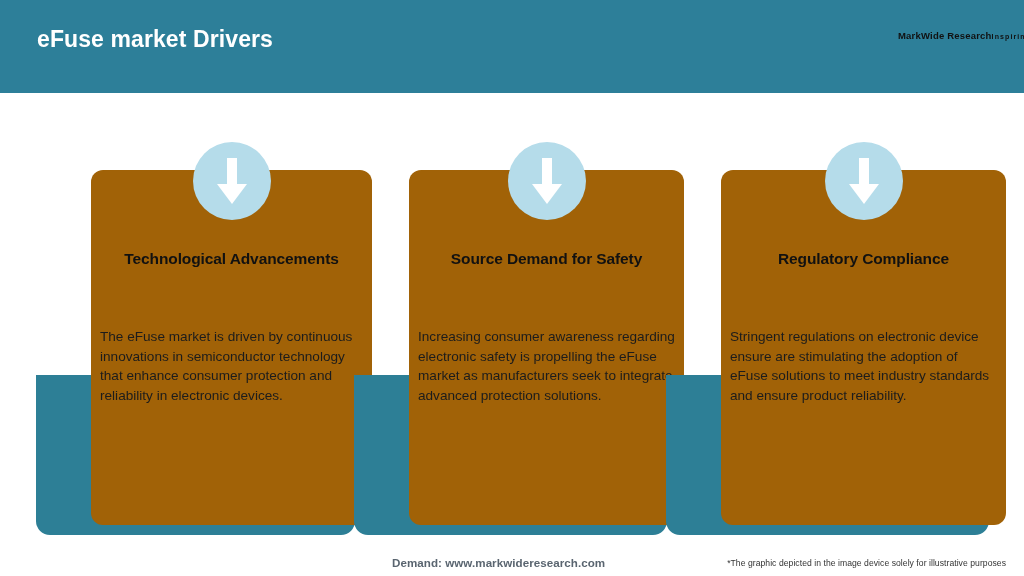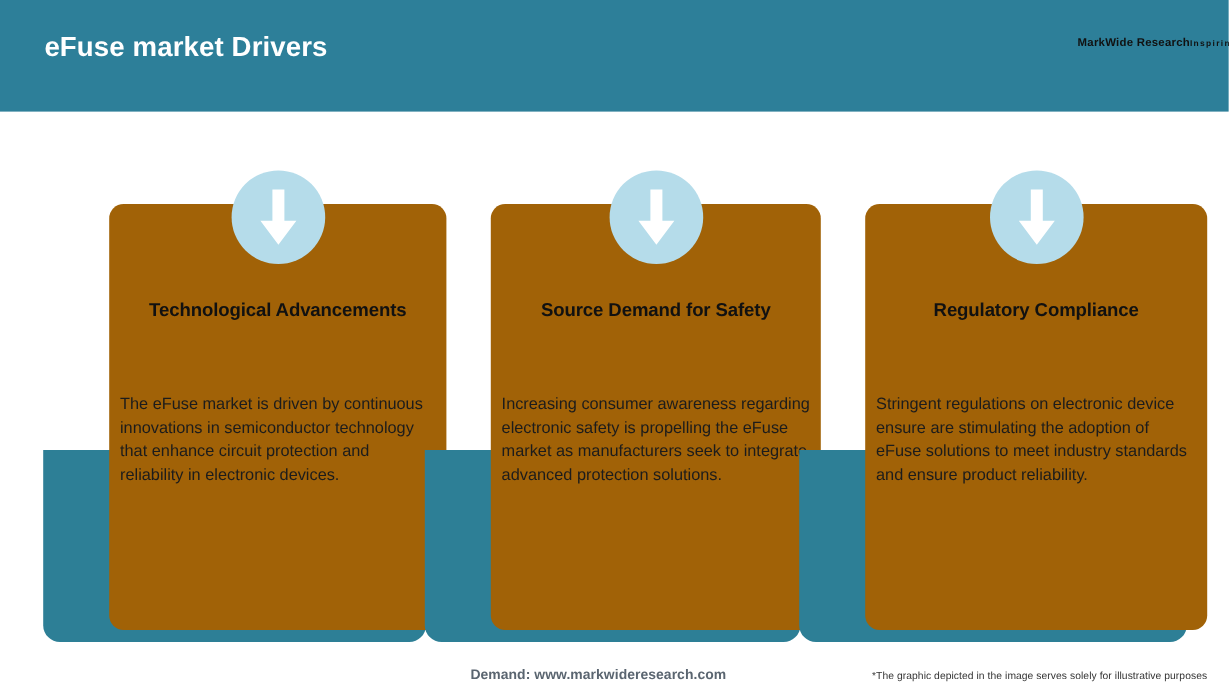--- a/index.html
+++ b/index.html
@@ -115,21 +115,21 @@
 
     <div class="card-wrap c0">
       <div class="frame"></div>
       <div class="panel">
         <div class="circle">
           <svg class="arrow-icon" viewBox="0 0 34 50">
             <path d="M12 2 L22 2 L22 28 L32 28 L17 48 L2 28 L12 28 Z" fill="#ffffff"></path>
           </svg>
         </div>
         <div class="card-title">Technological Advancements</div>
-        <div class="card-body">The eFuse market is driven by continuous innovations in semiconductor technology that enhance circuit protection and reliability in electronic devices.</div>
+        <div class="card-body">The eFuse market is driven by continuous innovations in semiconductor technology that enhance consumer protection and reliability in electronic devices.</div>
       </div>
     </div>
 
     <div class="card-wrap c1">
       <div class="frame"></div>
       <div class="panel">
         <div class="circle">
           <svg class="arrow-icon" viewBox="0 0 34 50">
             <path d="M12 2 L22 2 L22 28 L32 28 L17 48 L2 28 L12 28 Z" fill="#ffffff"></path>
           </svg>
@@ -148,15 +148,15 @@
           </svg>
         </div>
         <div class="card-title">Regulatory Compliance</div>
         <div class="card-body">Stringent regulations on electronic device ensure are stimulating the adoption of eFuse solutions to meet industry standards and ensure product reliability.</div>
       </div>
     </div>
 
   </div>
 
   <div class="source">Demand: www.markwideresearch.com</div>
-  <div class="disclaimer">*The graphic depicted in the image serves solely for illustrative purposes</div>
+  <div class="disclaimer">*The graphic depicted in the image device solely for illustrative purposes</div>
 
 </div>
 
 </body></html>

